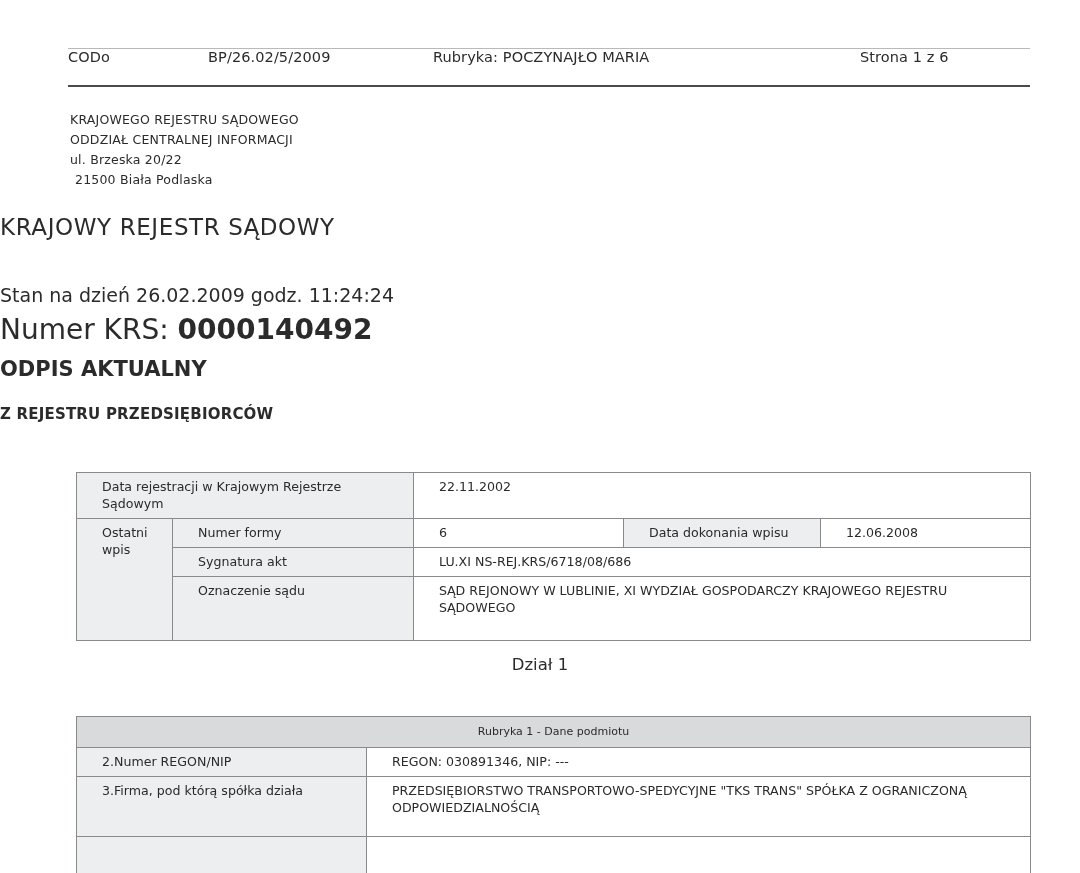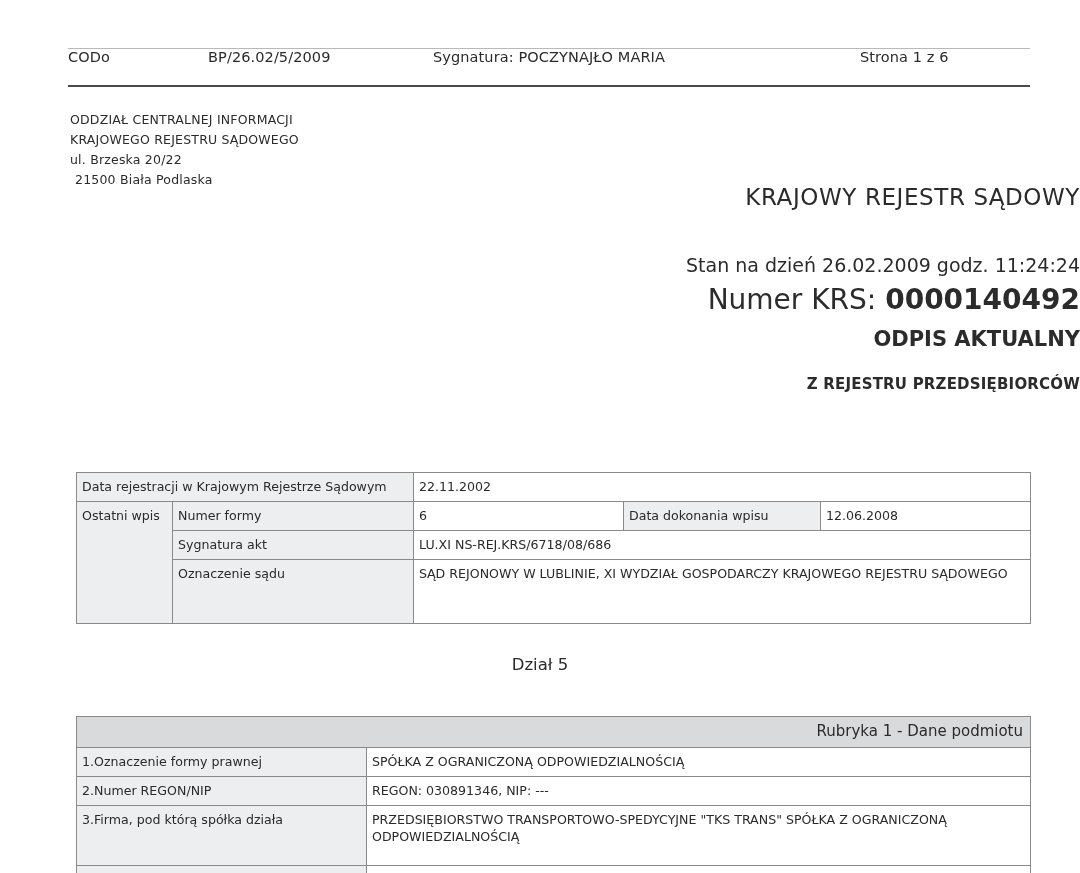--- a/index.html
+++ b/index.html
@@ -58,23 +58,23 @@
     font-size: 12.5px;
     line-height: 20px;
     letter-spacing: 0.2px;
   }
   .issuer div:nth-child(4) { padding-left: 5px; }
 
   
   .titles {
     position: absolute;
     left: 0;
-    top: 184px;
-    width: 1080px;
-    text-align: right;
+    top: 214px;
+    width: 1080px;
+    text-align: left;
   }
   .t-krs {
     font-size: 23px;
     letter-spacing: 0.6px;
     margin-bottom: 44px;
   }
   .t-stan {
     font-size: 19px;
     margin-bottom: 7px;
   }
@@ -96,21 +96,21 @@
 
   
   .krs-table {
     position: absolute;
     border-collapse: collapse;
     table-layout: fixed;
     font-size: 12.6px;
   }
   .krs-table td {
     border: 1px solid #8a8a8a;
-    padding: 5px 7px 6px 5px;
+    padding: 5px 7px 6px 25px;
     vertical-align: top;
     line-height: 17px;
     background: #ffffff;
   }
   .krs-table td.lbl {
     background: #eceef0;
   }
 
   
   #table-registration {
@@ -130,44 +130,44 @@
   }
 
   
   #table-rubryka1 {
     left: 76px;
     top: 716px;
     width: 954px;
   }
   #table-rubryka1 td.section-head {
     background: #d8dadc;
-    text-align: right;
-    font-size: 15px;
+    text-align: center;
+    font-size: 11px;
     padding: 6px 7px 7px 7px;
   }
 </style>
 </head>
 <body>
 
 <div class="page">
 
   <div class="doc-header">
     <div class="rule-top"></div>
     <div class="header-row">
       <span class="hdr-codo">CODo</span>
       <span class="hdr-sign">BP/26.02/5/2009</span>
-      <span class="hdr-oper">Sygnatura: POCZYNAJŁO MARIA</span>
+      <span class="hdr-oper">Rubryka: POCZYNAJŁO MARIA</span>
       <span class="hdr-page">Strona 1 z 6</span>
     </div>
     <div class="rule-bottom"></div>
   </div>
 
   <div class="issuer">
+    <div>KRAJOWEGO REJESTRU SĄDOWEGO</div>
     <div>ODDZIAŁ CENTRALNEJ INFORMACJI</div>
-    <div>KRAJOWEGO REJESTRU SĄDOWEGO</div>
     <div>ul. Brzeska 20/22</div>
     <div>21500 Biała Podlaska</div>
   </div>
 
   <div class="titles">
     <div class="t-krs">KRAJOWY REJESTR SĄDOWY</div>
     <div class="t-stan">Stan na dzień 26.02.2009 godz. 11:24:24</div>
     <div class="t-numer">
       <span>Numer KRS:</span>
       <b>0000140492</b>
@@ -200,36 +200,32 @@
         <td class="lbl">Sygnatura akt</td>
         <td colspan="3">LU.XI NS-REJ.KRS/6718/08/686</td>
       </tr>
       <tr>
         <td class="lbl" style="height:52px">Oznaczenie sądu</td>
         <td colspan="3">SĄD REJONOWY  W LUBLINIE, XI WYDZIAŁ GOSPODARCZY KRAJOWEGO REJESTRU SĄDOWEGO</td>
       </tr>
     </tbody>
   </table>
 
-  <div class="dzial">Dział 5</div>
+  <div class="dzial">Dział 1</div>
 
   <table class="krs-table" id="table-rubryka1">
     <colgroup>
       <col style="width:290px">
       <col style="width:664px">
     </colgroup>
     <tbody>
       <tr>
         <td class="section-head" colspan="2">Rubryka 1 - Dane podmiotu</td>
       </tr>
       <tr>
-        <td class="lbl">1.Oznaczenie formy prawnej</td>
-        <td>SPÓŁKA Z OGRANICZONĄ ODPOWIEDZIALNOŚCIĄ</td>
-      </tr>
-      <tr>
         <td class="lbl">2.Numer REGON/NIP</td>
         <td>REGON: 030891346, NIP: ---</td>
       </tr>
       <tr>
         <td class="lbl" style="height:48px">3.Firma, pod którą spółka działa</td>
         <td>PRZEDSIĘBIORSTWO TRANSPORTOWO-SPEDYCYJNE "TKS TRANS" SPÓŁKA Z OGRANICZONĄ ODPOWIEDZIALNOŚCIĄ</td>
       </tr>
       <tr>
         <td class="lbl" style="height:26px"></td>
         <td></td>

